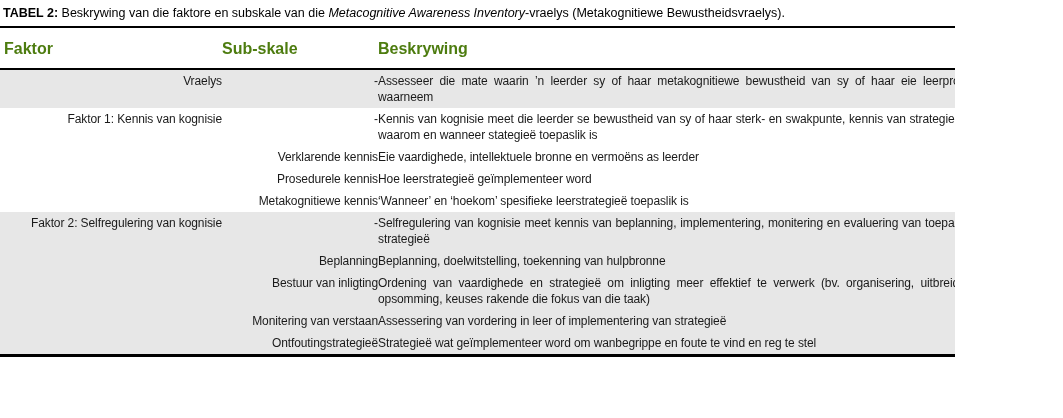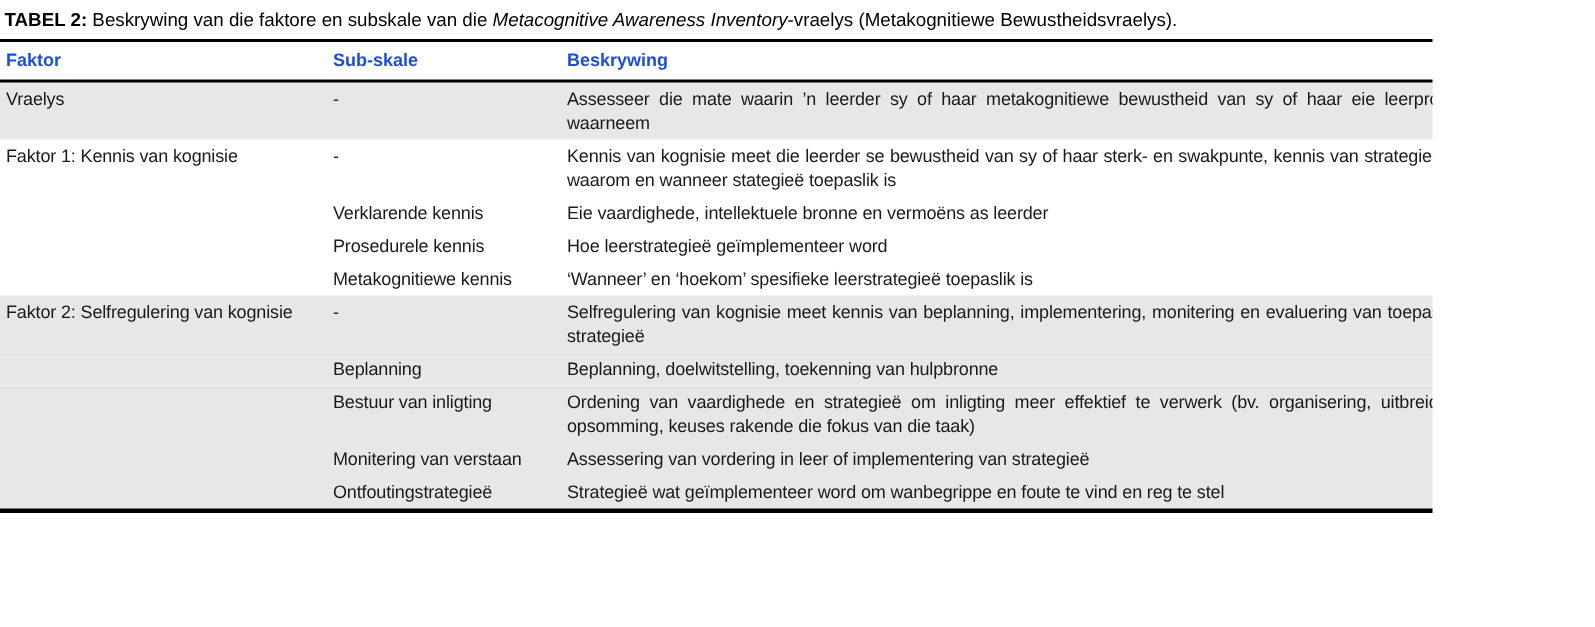--- a/index.html
+++ b/index.html
@@ -28,37 +28,38 @@
     table-layout: fixed;
     border-top: 2px solid var(--color-rule, #000);
     border-bottom: 3px solid var(--color-rule, #000);
   }
   col.c1 { width: 222px; }
   col.c2 { width: 156px; }
   col.c3 { width: 610px; }
   col.c4 { width: 75px; }
 
   th {
-    font-size: 12px;
+    font-size: 16px;
     font-weight: bold;
     text-align: left;
     padding: 5px 0 5px 0;
     border-bottom: 2px solid var(--color-rule, #000);
-    color: #1d4ed8;
+    color: #4d7c0f;
     line-height: 15px;
   }
   th.h-faktor { padding-left: 4px; }
   th.h-items  { text-align: right; padding-right: 6px; }
 
   td {
     font-size: 12px;
     line-height: 16px;
     vertical-align: top;
     padding: 3px 0 3px 0;
     letter-spacing: -0.1px;
+    text-align: right;
   }
   td.c-faktor { padding-left: 4px; white-space: nowrap; }
   td.c-desc   { text-align: justify; padding-right: 10px; }
   td.c-items  { text-align: right; }
 
   tr.shaded { background: var(--color-shaded-row, #e7e7e7); }
 
   .source {
     font-size: 12px;
     line-height: 15px;

